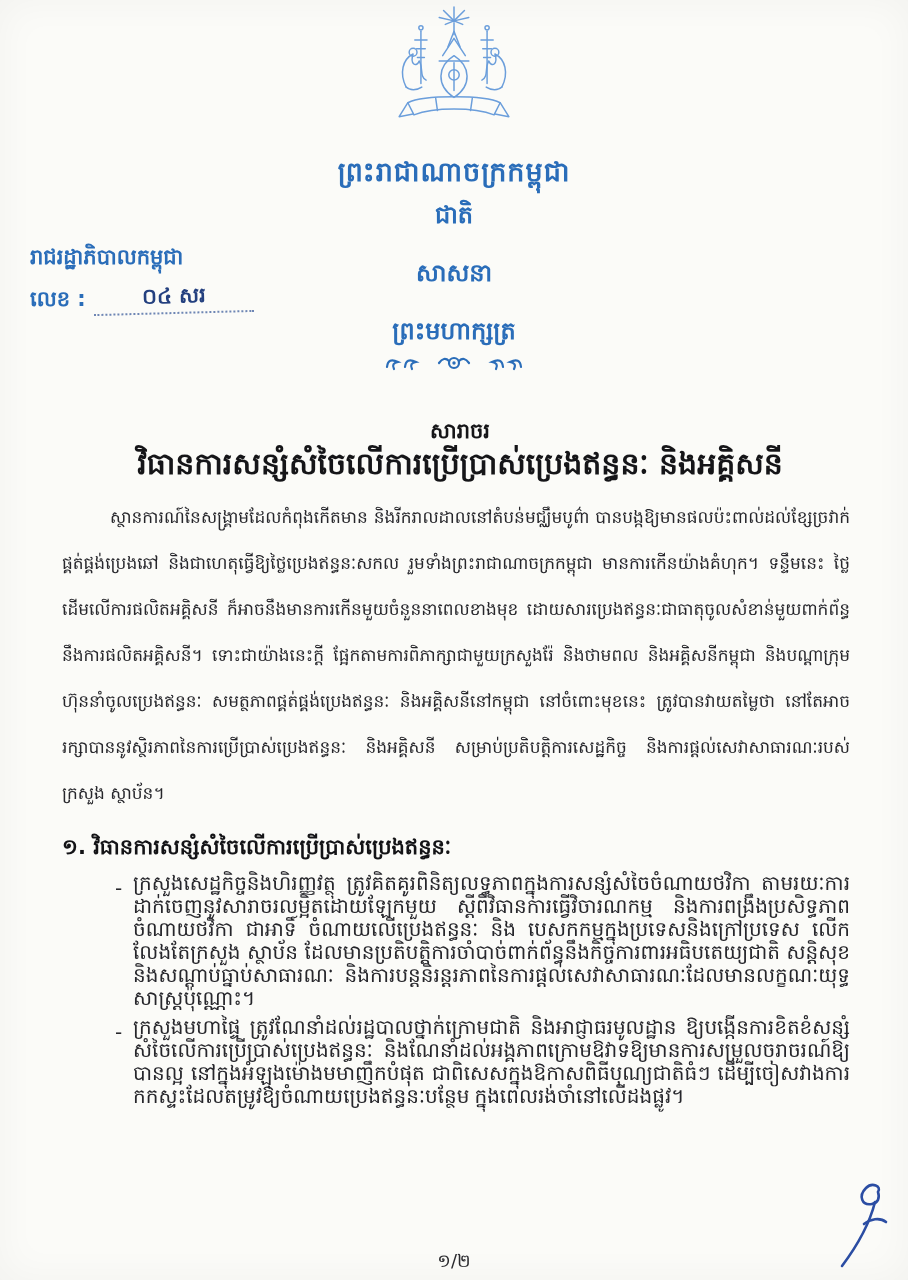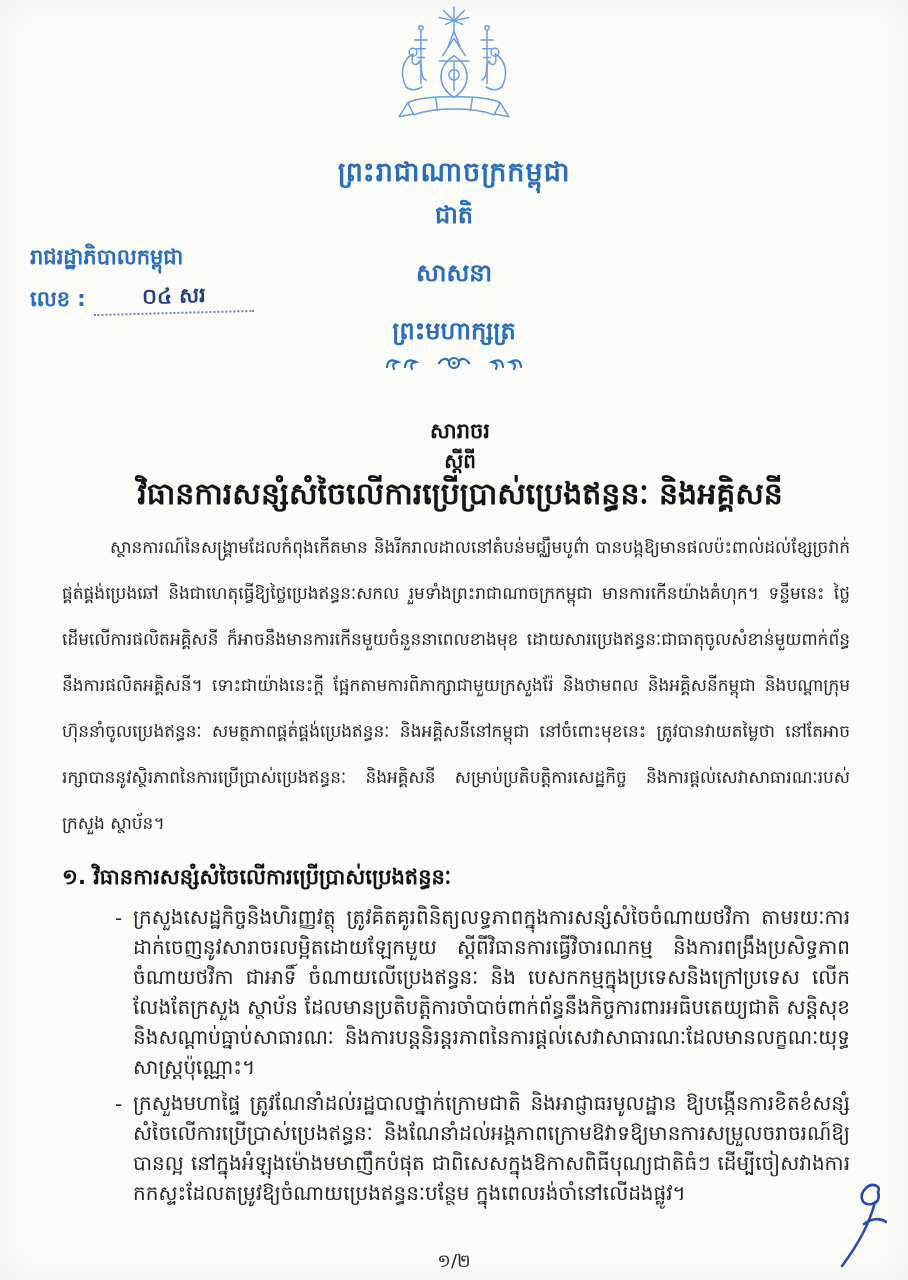--- a/index.html
+++ b/index.html
@@ -72,22 +72,22 @@
   }
   .bullet{
     display:flex;align-items:flex-start;
     margin-top:6px;padding-left:53px;
   }
   .bullet .dash{
     width:18px;flex:0 0 18px;
     font-size:20px;line-height:33px;color:var(--ink);
   }
   .bullet p{
-    flex:1;font-size:20px;line-height:30px;
-    text-align:justify;text-indent:0;color:var(--ink);
+    flex:1;font-size:20px;line-height:23px;
+    text-align:justify;text-indent:0;color:var(--ink);font-family:Liberation Serif, serif;
   }
   
   .page-number{
     position:absolute;bottom:4px;left:0;width:100%;
     text-align:center;font-size:18px;color:#2a2a2e;
   }
   .signature{position:absolute;right:18px;bottom:8px;width:64px;height:92px;}
 </style>
 </head>
 <body>
@@ -178,21 +178,20 @@
   <div class="ref-block">
     <div class="issuer">រាជរដ្ឋាភិបាលកម្ពុជា</div>
     <div class="number-line">
       <span class="number-label">លេខ :</span>
       <span class="number-value">០៤ សរ</span>
     </div>
   </div>
 
   <section class="title-block">
     <div class="doc-type">សារាចរ</div>
-    <div class="regarding">ស្តីពី</div>
     <div class="subject">វិធានការសន្សំសំចៃលើការប្រើប្រាស់ប្រេងឥន្ធនៈ និងអគ្គិសនី</div>
   </section>
 
   <main class="body-text">
     <p>ស្ថានការណ៍នៃសង្គ្រាមដែលកំពុងកើតមាន និងរីករាលដាលនៅតំបន់មជ្ឈឹមបូព៌ា បានបង្កឱ្យមានផលប៉ះពាល់ដល់ខ្សែច្រវាក់ផ្គត់ផ្គង់ប្រេងឆៅ និងជាហេតុធ្វើឱ្យថ្លៃប្រេងឥន្ធនៈសកល រួមទាំងព្រះរាជាណាចក្រកម្ពុជា មានការកើនយ៉ាងគំហុក។ ទន្ទឹមនេះ ថ្លៃដើមលើការផលិតអគ្គិសនី ក៏អាចនឹងមានការកើនមួយចំនួននាពេលខាងមុខ ដោយសារប្រេងឥន្ធនៈជាធាតុចូលសំខាន់មួយពាក់ព័ន្ធនឹងការផលិតអគ្គិសនី។ ទោះជាយ៉ាងនេះក្តី ផ្អែកតាមការពិភាក្សាជាមួយក្រសួងរ៉ែ និងថាមពល និងអគ្គិសនីកម្ពុជា និងបណ្តាក្រុមហ៊ុននាំចូលប្រេងឥន្ធនៈ សមត្ថភាពផ្គត់ផ្គង់ប្រេងឥន្ធនៈ និងអគ្គិសនីនៅកម្ពុជា នៅចំពោះមុខនេះ ត្រូវបានវាយតម្លៃថា នៅតែអាចរក្សាបាននូវស្ថិរភាពនៃការប្រើប្រាស់ប្រេងឥន្ធនៈ និងអគ្គិសនី សម្រាប់ប្រតិបត្តិការសេដ្ឋកិច្ច និងការផ្តល់សេវាសាធារណៈរបស់ក្រសួង ស្ថាប័ន។</p>
 
     <h2 class="section-heading">១. វិធានការសន្សំសំចៃលើការប្រើប្រាស់ប្រេងឥន្ធនៈ</h2>
 
     <div class="bullet">
       <span class="dash">-</span>

